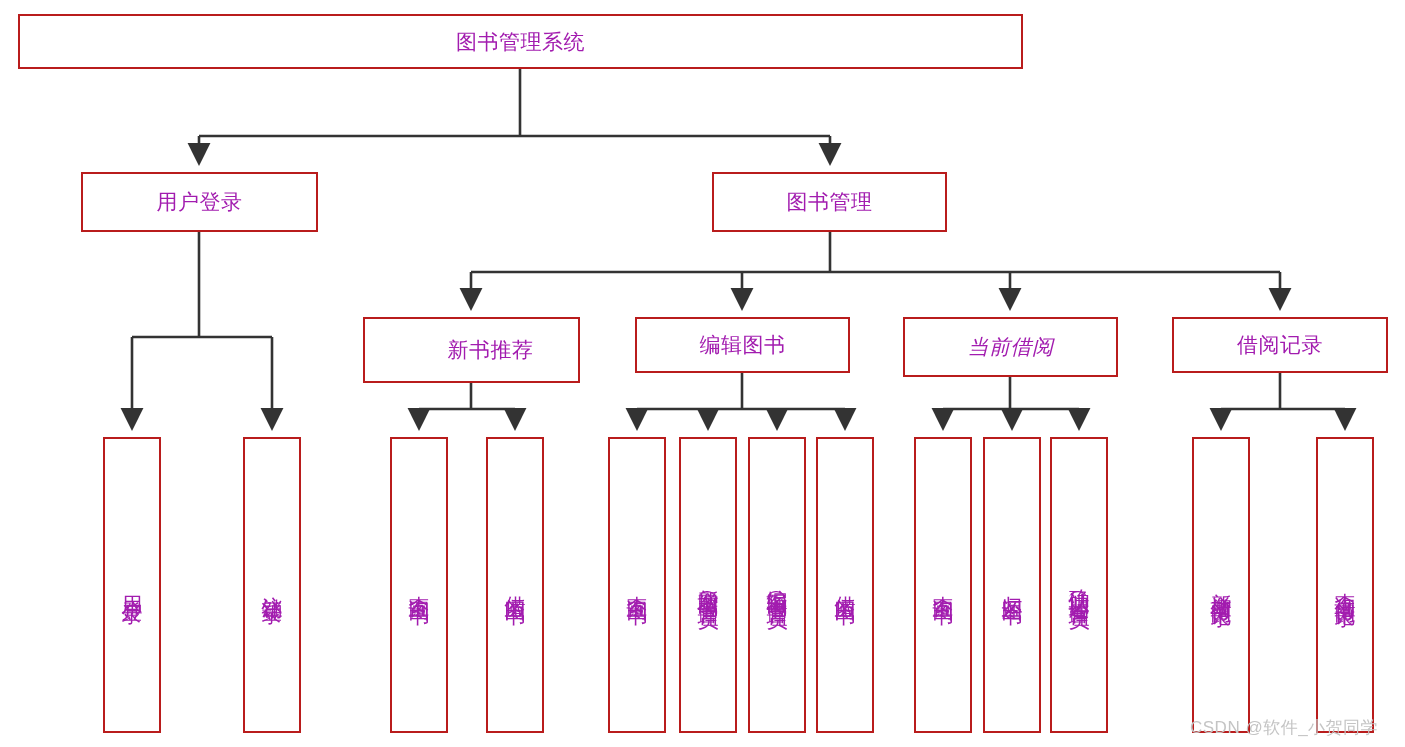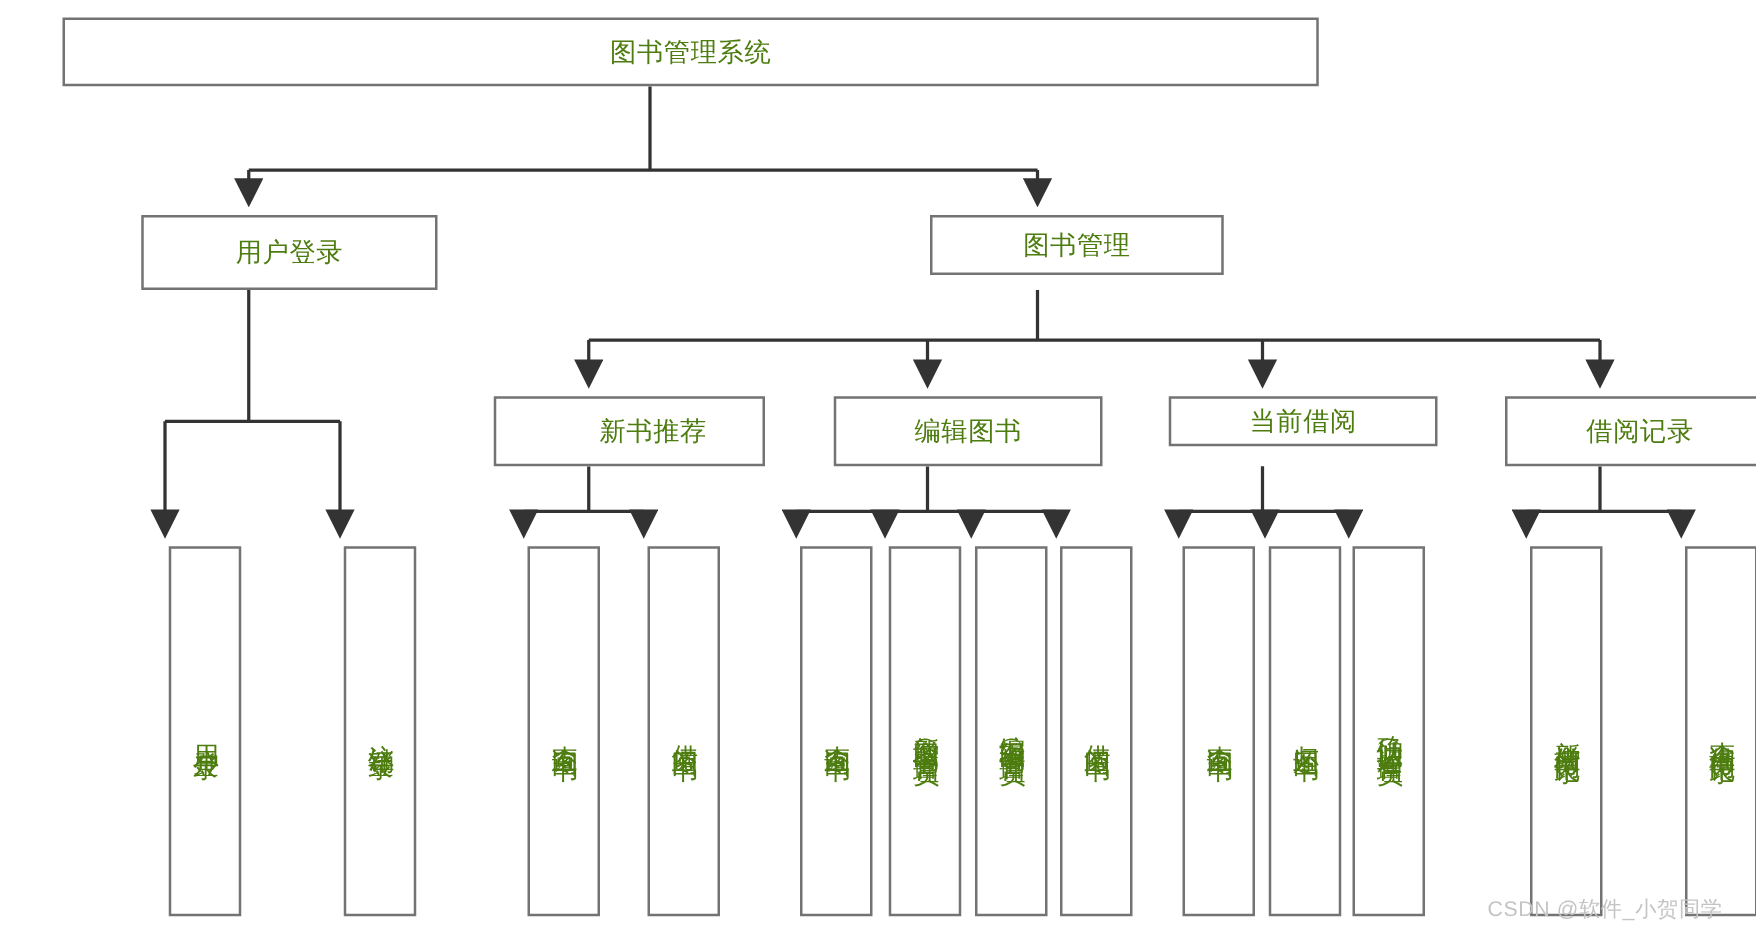--- a/index.html
+++ b/index.html
@@ -21,26 +21,25 @@
     position: absolute;
     left: 0;
     top: 0;
     width: 1405px;
     height: 747px;
   }
   .node {
     position: absolute;
     box-sizing: border-box;
     background: #ffffff;
-    border: 2px solid #737373;
+    border: 2px solid #b91c1c;
     display: flex;
     align-items: center;
     justify-content: center;
-    color: #4d7c0f;
-    margin-left: 32px;
+    color: #a21caf;
   }
   .node.horiz {
     font-size: 21px;
     letter-spacing: 0.5px;
   }
   .node.vert {
     writing-mode: vertical-rl;
     text-orientation: upright;
     font-size: 21px;
     line-height: 1.42;
@@ -116,25 +115,25 @@
       <path d="M 1280 373 L 1280 409"></path>
       <path d="M 1221 409 L 1345 409"></path>
       <path d="M 1221 409 L 1221 427" marker-end="url(#arrow)"></path>
       <path d="M 1345 409 L 1345 427" marker-end="url(#arrow)"></path>
     </g>
   </svg>
 
   <div class="node horiz" style="left: 18px; top: 14px; width: 1005px; height: 55px;">图书管理系统</div>
 
   <div class="node horiz" style="left: 81px; top: 172px; width: 237px; height: 60px;">用户登录</div>
-  <div class="node horiz" style="left: 712px; top: 172px; width: 235px; height: 48px;">图书管理</div>
+  <div class="node horiz" style="left: 712px; top: 172px; width: 235px; height: 60px;">图书管理</div>
 
-  <div class="node horiz" style="left: 363px; top: 317px; width: 217px; height: 56px; padding-left: 38px;">新书推荐</div>
+  <div class="node horiz" style="left: 363px; top: 317px; width: 217px; height: 66px; padding-left: 38px;">新书推荐</div>
   <div class="node horiz" style="left: 635px; top: 317px; width: 215px; height: 56px;">编辑图书</div>
-  <div class="node horiz" style="left: 903px; top: 317px; width: 215px; height: 40px;">当前借阅</div>
+  <div class="node horiz" style="left: 903px; top: 317px; width: 215px; height: 60px; font-style: italic;">当前借阅</div>
   <div class="node horiz" style="left: 1172px; top: 317px; width: 216px; height: 56px;">借阅记录</div>
 
   <div class="node vert" style="left: 103px; top: 437px; width: 58px; height: 296px;">
       <span class="vtext">用户登录</span>
     </div>
   <div class="node vert" style="left: 243px; top: 437px; width: 58px; height: 296px;">
       <span class="vtext">注销登录</span>
     </div>
   <div class="node vert" style="left: 390px; top: 437px; width: 58px; height: 296px;">
       <span class="vtext">查询图书</span>

